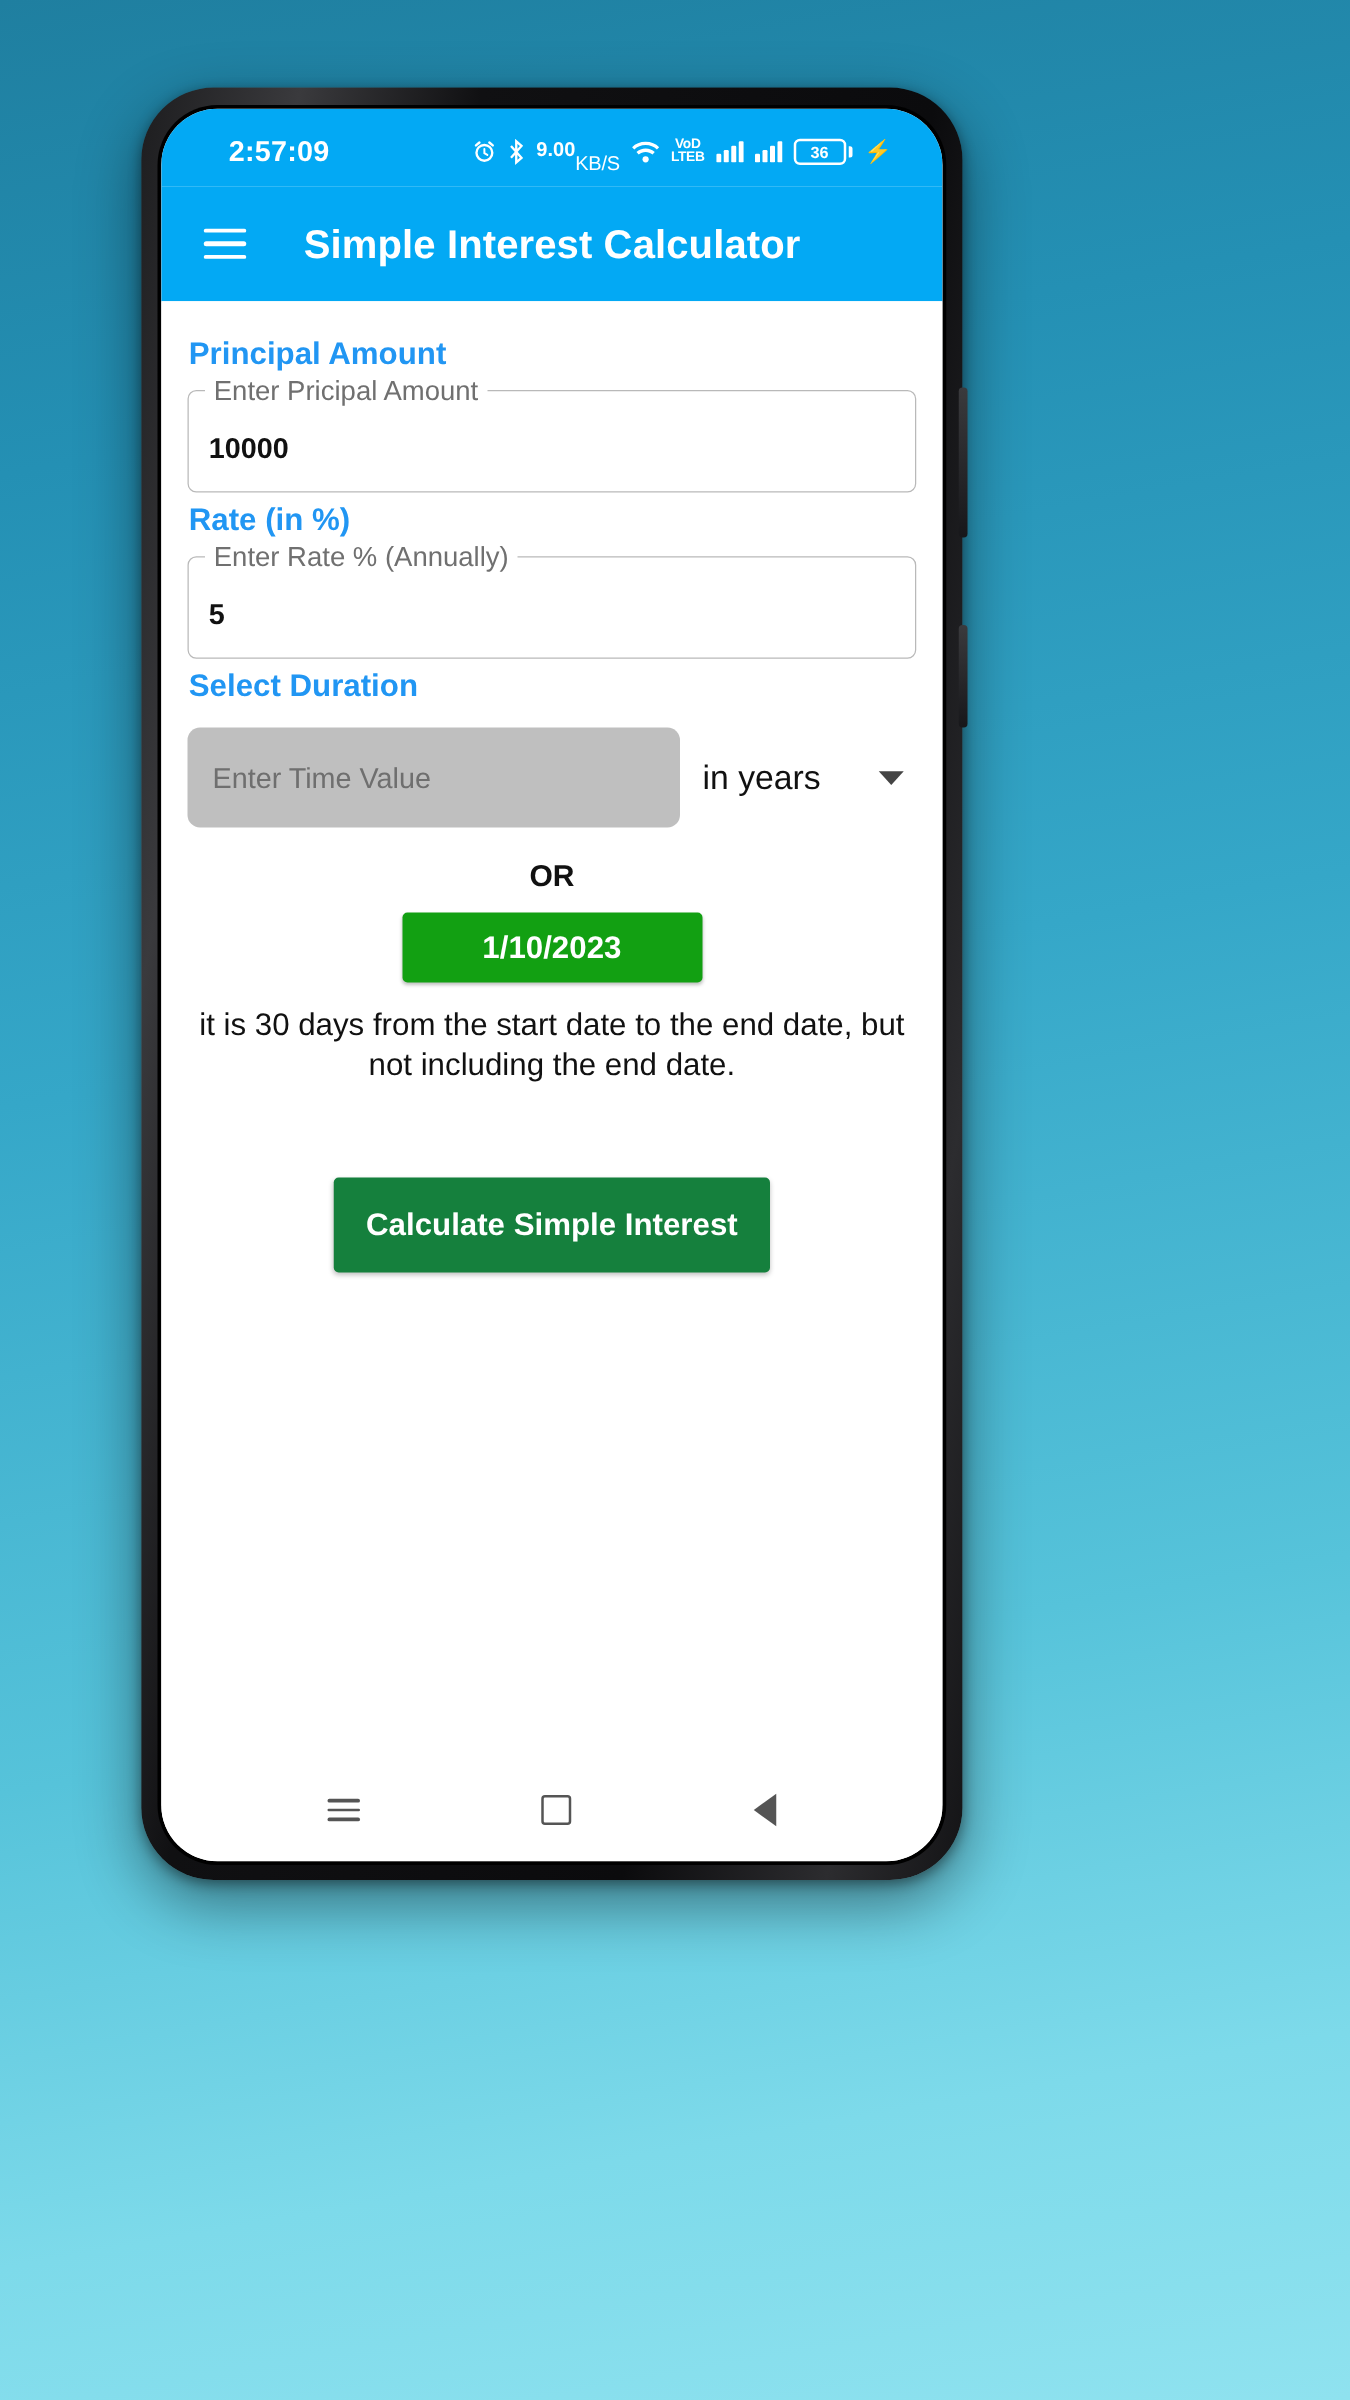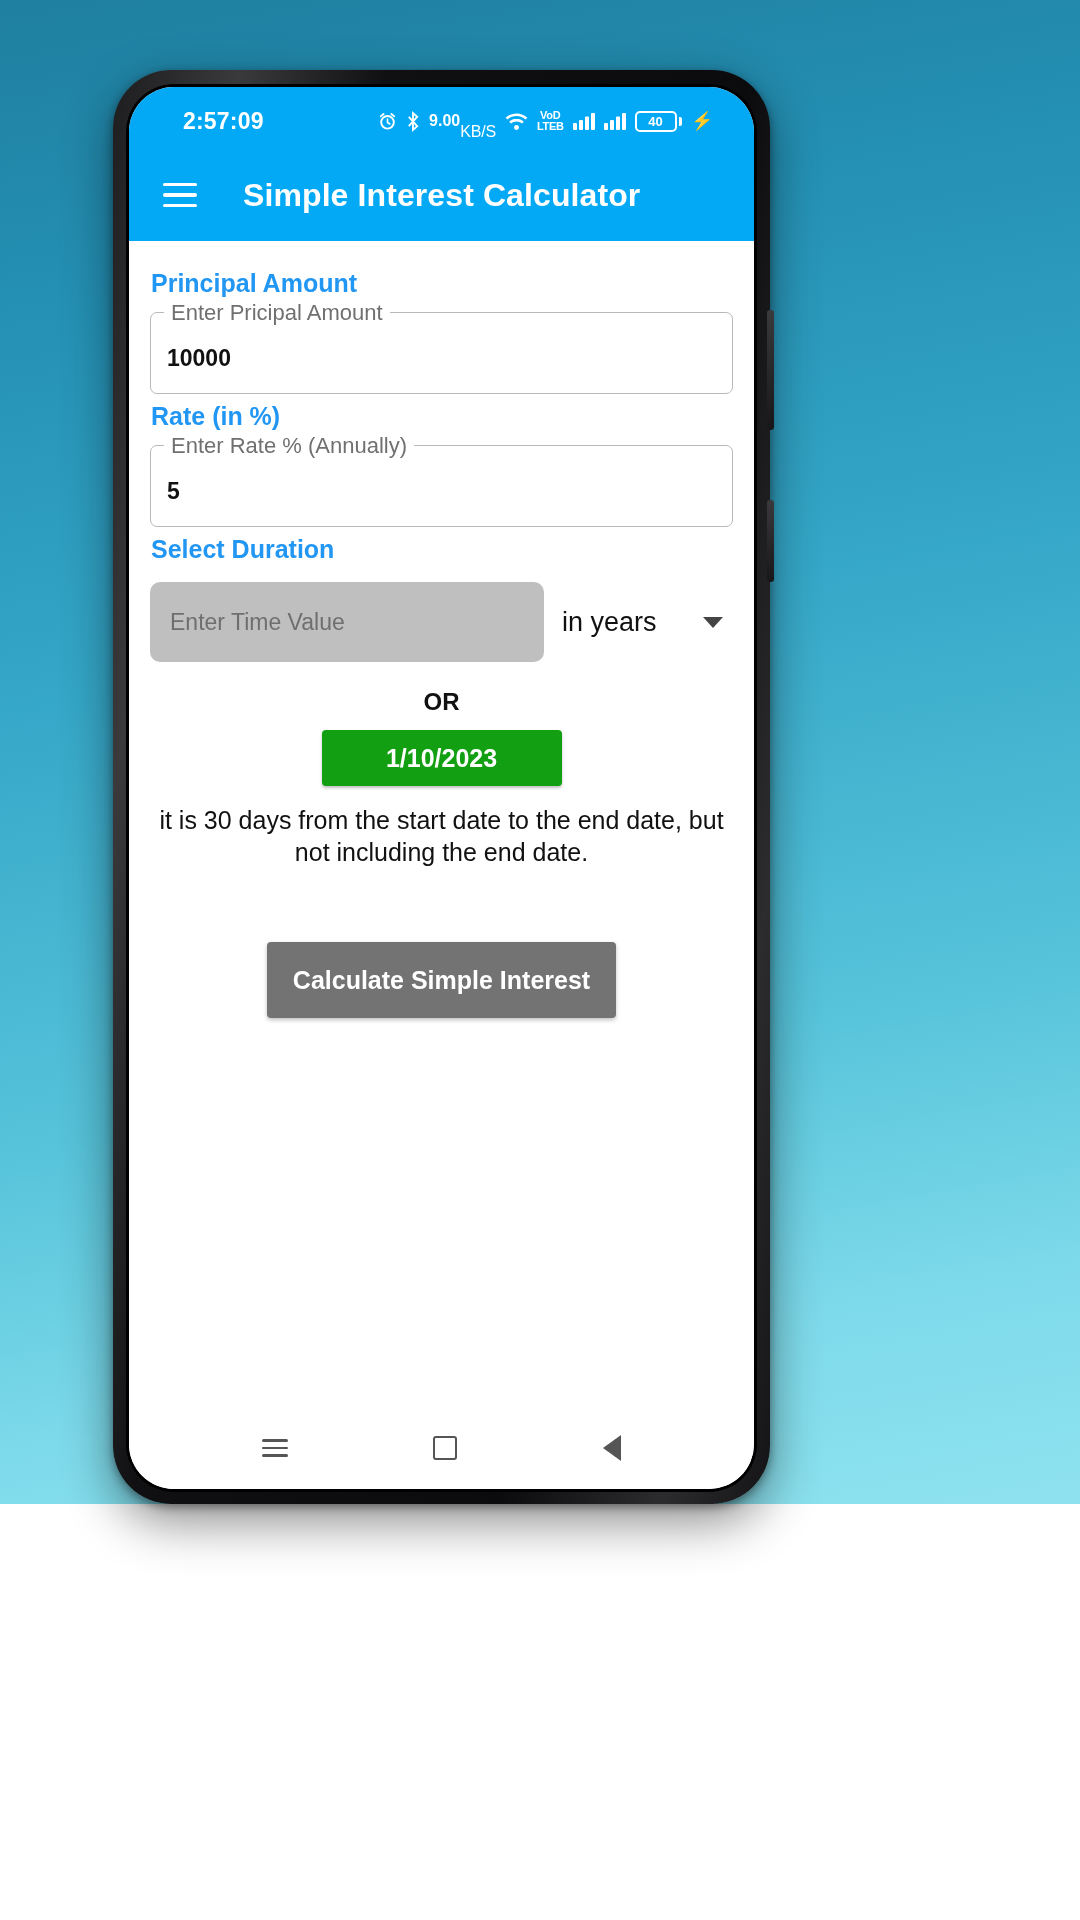--- a/index.html
+++ b/index.html
@@ -8,21 +8,21 @@
     width: 1080px;
     height: 1920px;
     overflow: hidden;
     font-family: "Liberation Sans", sans-serif;
   }
 
   
   .backdrop {
     position: relative;
     width: 1080px;
-    height: 1504px;
+    height: 1920px;
     background: linear-gradient(170deg,
         #1f7fa0 0%,
         #2490b4 18%,
         #35a7c8 42%,
         #56c3da 68%,
         #7ddaea 86%,
         #8fe2ef 100%);
   }
 
   
@@ -275,21 +275,21 @@
     line-height: 1.28;
     margin: 18px 6px 0 6px;
   }
 
   .calc-wrap {
     display: flex;
     justify-content: center;
     margin-top: 74px;
   }
   .calc-btn {
-    background: #737373;
+    background: #15803d;
     color: #fff;
     border: none;
     border-radius: 4px;
     font-size: 25px;
     font-weight: bold;
     font-family: "Liberation Sans", sans-serif;
     padding: 0 26px;
     height: 76px;
     cursor: pointer;
     box-shadow: 0 2px 4px rgba(0,0,0,0.25);
@@ -377,21 +377,21 @@
               <svg width="22" height="18" viewBox="0 0 22 18" fill="#fff">
                 <rect x="0" y="11" width="4" height="7" rx="1"></rect>
                 <rect x="6" y="8" width="4" height="10" rx="1"></rect>
                 <rect x="12" y="4.5" width="4" height="13.5" rx="1"></rect>
                 <rect x="18" y="1" width="4" height="17" rx="1"></rect>
               </svg>
             </span>
 
             <span class="battery">
               <span class="batt-body">
-                <span>40</span>
+                <span>36</span>
               </span>
               <span class="batt-cap"></span>
             </span>
             <span class="bolt">⚡</span>
           </div>
         </div>
 
         <div class="app-bar">
           <div class="hamburger">
             <i></i>

